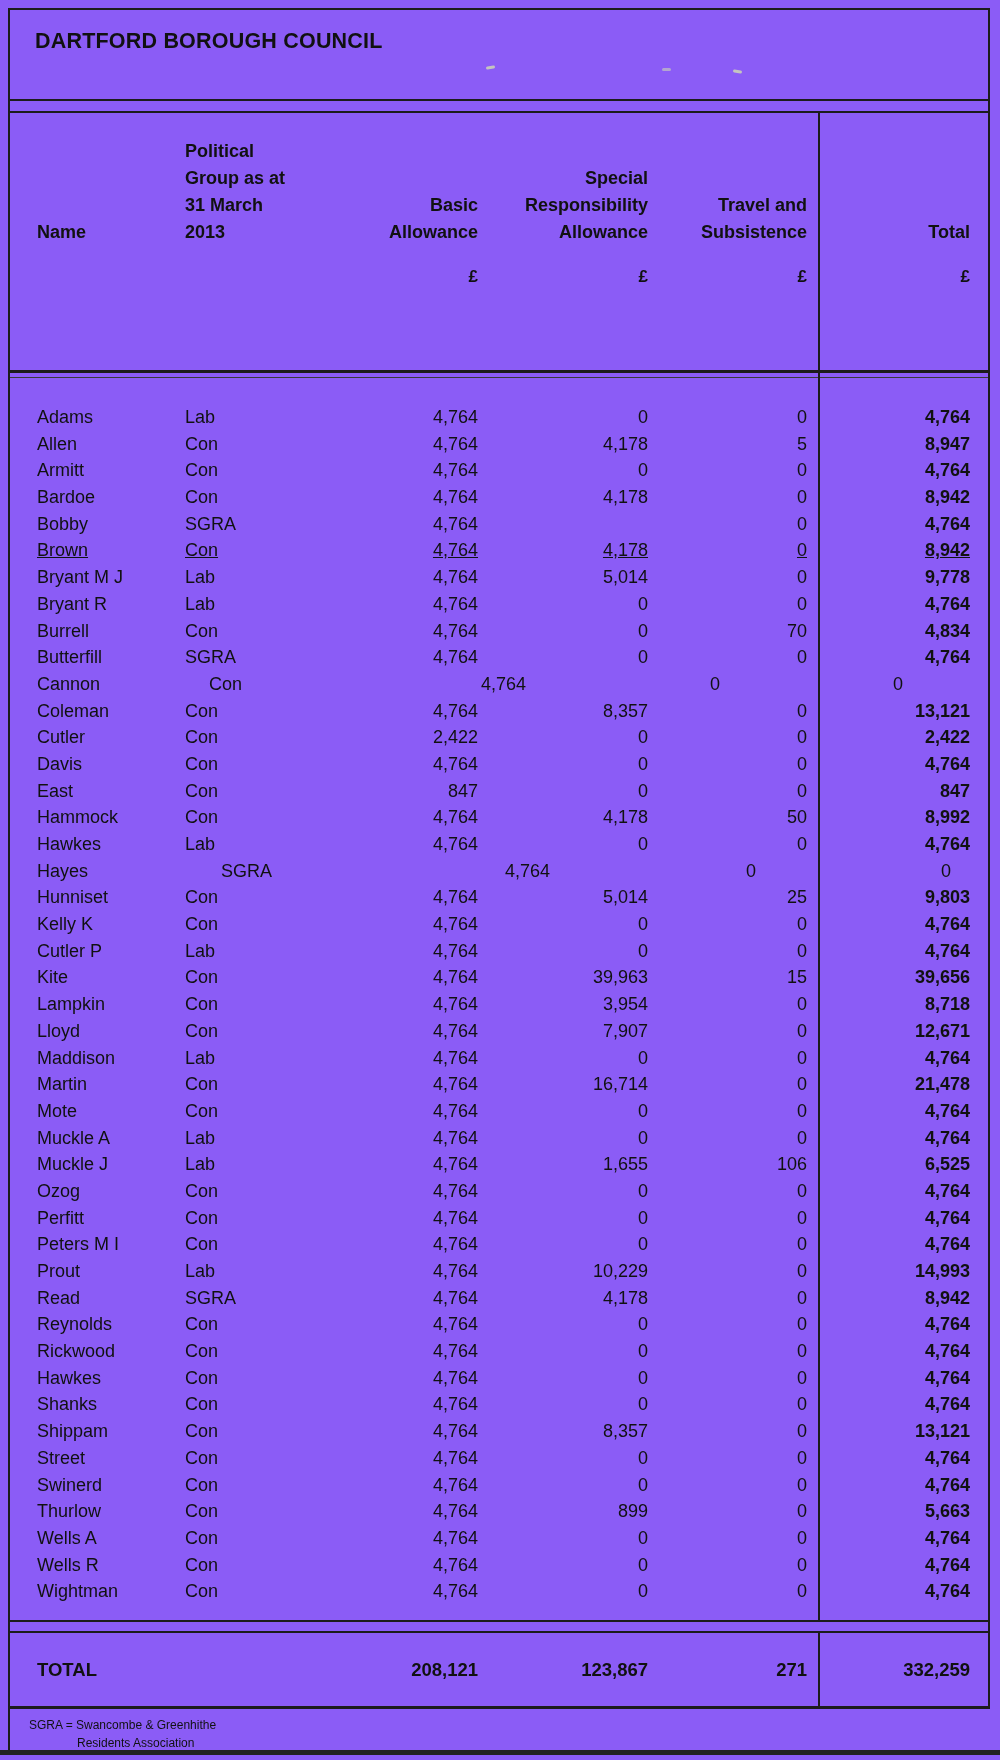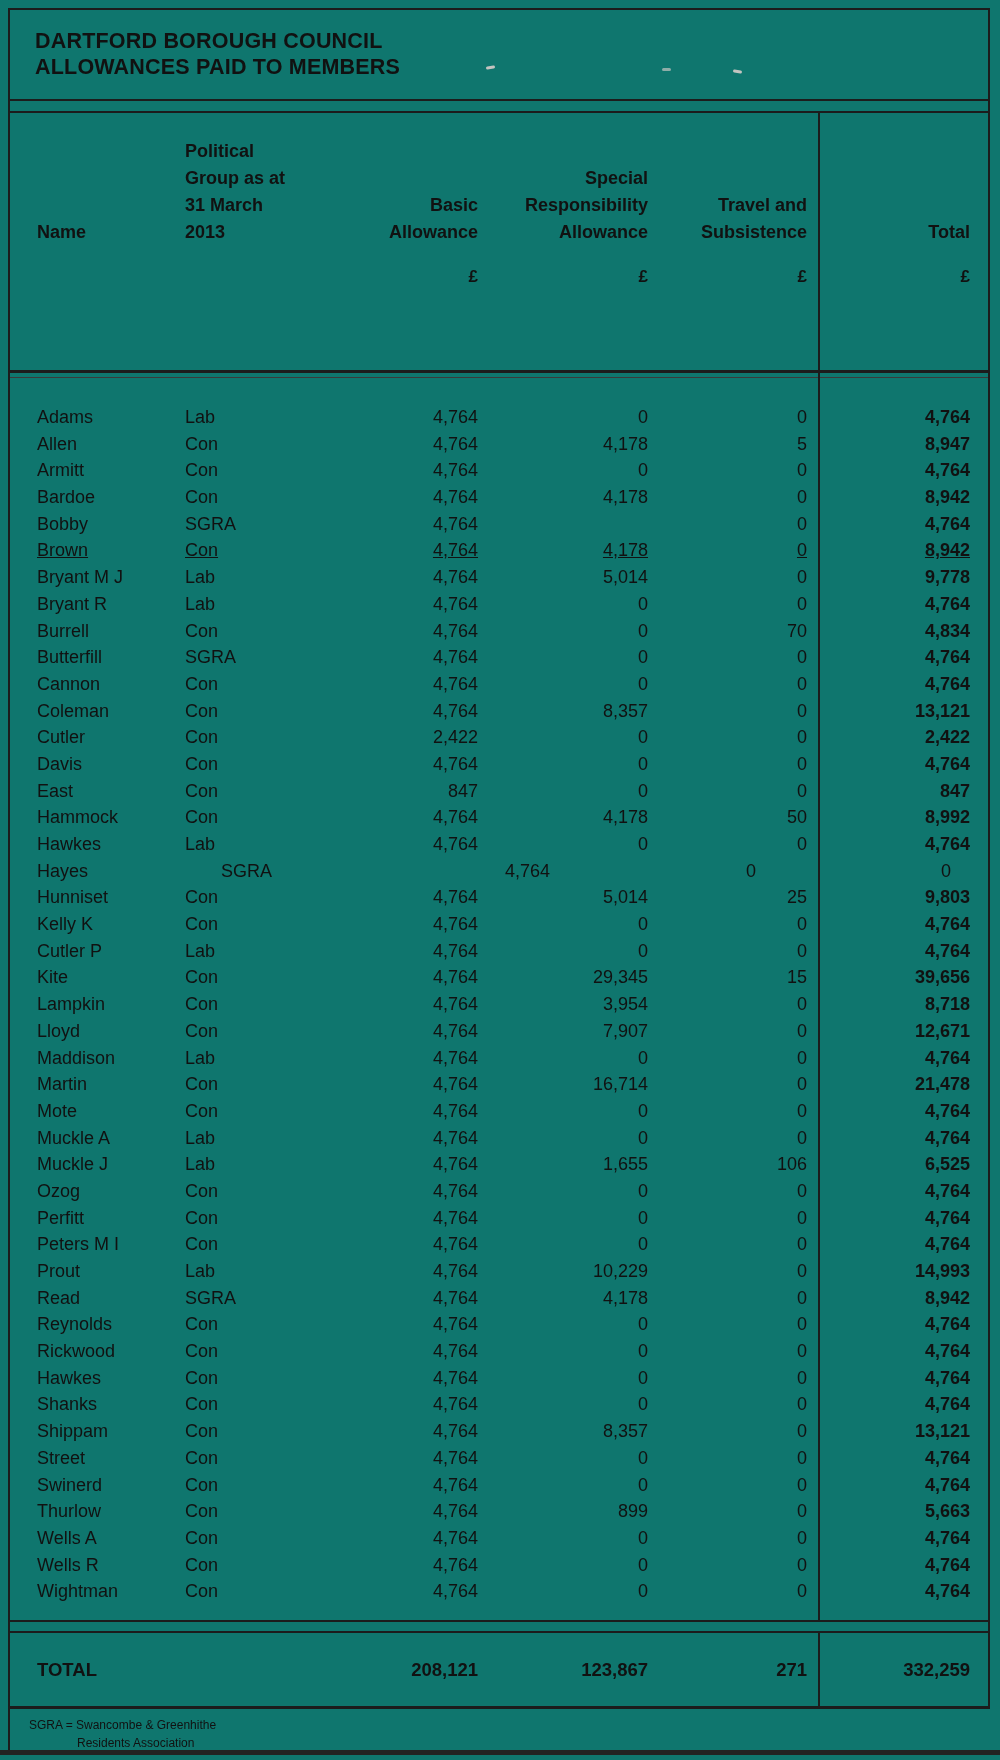--- a/index.html
+++ b/index.html
@@ -1,19 +1,19 @@
 <!DOCTYPE html>
 <html><head>
 <meta charset="utf-8">
 <style>
   html,body{margin:0;padding:0;background:#e8e8e6;}
   .page{
     position:relative;
     width:1000px;height:1760px;
-    background:#0f766e;
+    background:#8b5cf6;
     font-family:"Liberation Sans", sans-serif;
     color:#111;
     overflow:hidden;
   }
   .hline,.vline{position:absolute;background:#1c1c1c;}
   
   .title-top   {left:8px;   top:8px;    width:982px; height:2px;}
   .left-border {left:8px;   top:8px;    width:2px;   height:1747px;}
   .right-border{left:988px; top:8px;    width:2px;   height:1701px;}
   .title-bottom{left:8px;   top:99px;   width:982px; height:2px;}
@@ -78,21 +78,20 @@
   <div class="hline rule-thin"></div>
   <div class="hline main-bottom"></div>
   <div class="hline total-top"></div>
   <div class="hline total-bottom"></div>
   <div class="hline page-bottom"></div>
   <div class="vline divider-main"></div>
   <div class="vline divider-total"></div>
 
   <div class="title-block">
     <div>DARTFORD BOROUGH COUNCIL</div>
-    <div>ALLOWANCES PAID TO MEMBERS</div>
   </div>
   <div class="artifact a1"></div>
   <div class="artifact a2"></div>
   <div class="artifact a3"></div>
 
   <div class="cols header-grid">
     <div class="hcell">
       <div>Name</div>
     </div>
     <div class="hcell">
@@ -202,21 +201,21 @@
         <div class="num total">4,834</div>
       </div>
       <div class="cols row" style="position: relative;">
         <div class="name">Butterfill</div>
         <div class="group">SGRA</div>
         <div class="num basic">4,764</div>
         <div class="num special">0</div>
         <div class="num travel">0</div>
         <div class="num total">4,764</div>
       </div>
-      <div class="cols row" style="position: relative;">
+      <div class="cols row" style="position: relative; gap: 24px;">
         <div class="name">Cannon</div>
         <div class="group">Con</div>
         <div class="num basic">4,764</div>
         <div class="num special">0</div>
         <div class="num travel">0</div>
         <div class="num total">4,764</div>
       </div>
       <div class="cols row" style="position: relative;">
         <div class="name">Coleman</div>
         <div class="group">Con</div>
@@ -294,21 +293,21 @@
         <div class="group">Lab</div>
         <div class="num basic">4,764</div>
         <div class="num special">0</div>
         <div class="num travel">0</div>
         <div class="num total">4,764</div>
       </div>
       <div class="cols row" style="position: relative;">
         <div class="name">Kite</div>
         <div class="group">Con</div>
         <div class="num basic">4,764</div>
-        <div class="num special">29,345</div>
+        <div class="num special">39,963</div>
         <div class="num travel">15</div>
         <div class="num total">39,656</div>
       </div>
       <div class="cols row" style="position: relative;">
         <div class="name">Lampkin</div>
         <div class="group">Con</div>
         <div class="num basic">4,764</div>
         <div class="num special">3,954</div>
         <div class="num travel">0</div>
         <div class="num total">8,718</div>

